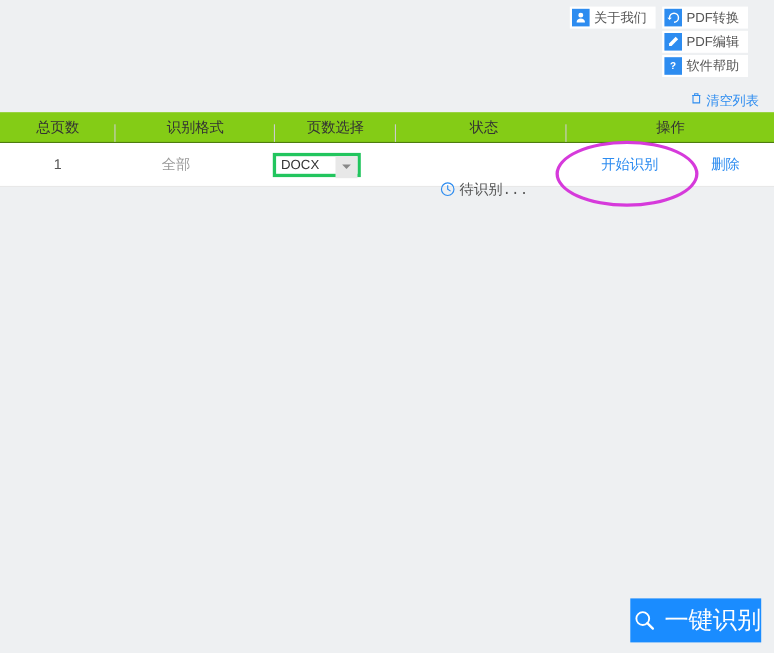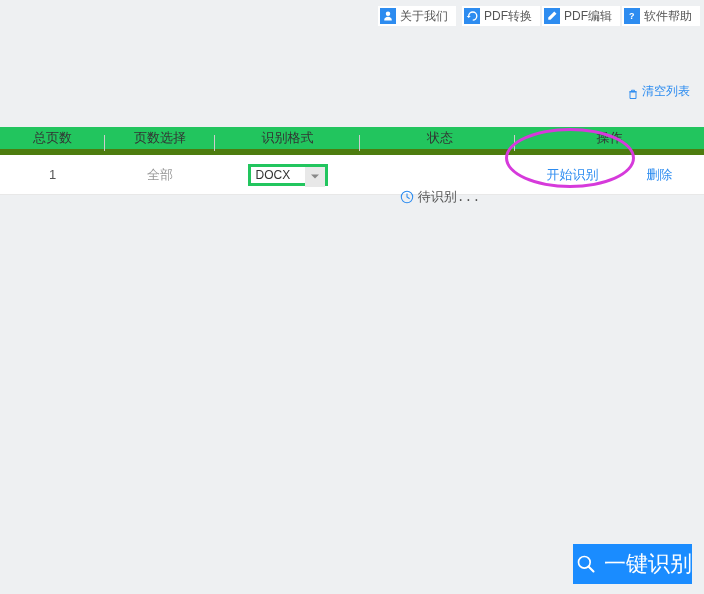--- a/index.html
+++ b/index.html
@@ -13,23 +13,23 @@
       overflow: hidden;
     }
     .top-area {
       height: 80px;
       background: #eef0f2;
       position: relative;
     }
     .toolbar-buttons {
       position: absolute;
       top: 6px;
-      right: 4px;
-      display: flex;
-      flex-direction: row;
+      right: 24px;
+      display: flex;
+      flex-direction: column;
       gap: 2px;
     }
     .toolbar-row {
       display: flex;
       gap: 6px;
       justify-content: flex-end;
     }
     .tb-link {
       display: flex;
       align-items: center;
@@ -58,34 +58,33 @@
       display: flex;
       align-items: center;
       gap: 4px;
       z-index: 5;
     }
     .clear-link {
       color: #2d8cf0;
       font-size: 12px;
       cursor: pointer;
       display: flex;
-      align-items: flex-end;
+      align-items: flex-start;
       gap: 3px;
     }
     .list-area {
       background: #eef0f2;
       padding-top: 22px;
     }
     .header-row {
       display: flex;
-      background: #22c55e;
+      background: #84cc16;
       height: 28px;
       align-items: center;
-      border-bottom: 6px solid #4d7c0f;
-      margin-top: 25px;
+      border-bottom: 1px solid #4d7c0f;
     }
     .col {
       text-align: center;
       color: #333;
       font-size: 13px;
       position: relative;
     }
     .col-sep::after {
       content: '';
       position: absolute;
@@ -233,22 +232,22 @@
           <path fill="none" stroke="#2d8cf0" stroke-width="1.3" d="M4 5h8v9H4V5zm2-2h4v2H6V3zm-3 2h10"></path>
         </svg>
       <span>清空列表</span>
     </span>
   </div>
 </div>
 
 <div class="list-area">
   <div class="header-row">
     <div class="col col1 col-sep">总页数</div>
+    <div class="col col3 col-sep">识别格式</div>
     <div class="col col2 col-sep">页数选择</div>
-    <div class="col col3 col-sep">识别格式</div>
     <div class="col col4 col-sep">状态</div>
     <div class="col col5">操作</div>
   </div>
   <div class="data-row">
     <div class="col col1">1</div>
     <div class="col col2" style="color:#999">全部</div>
     <div class="col col3">
       <div class="select-wrap">
         <span class="select-text">DOCX</span>
         <span class="arrow">

